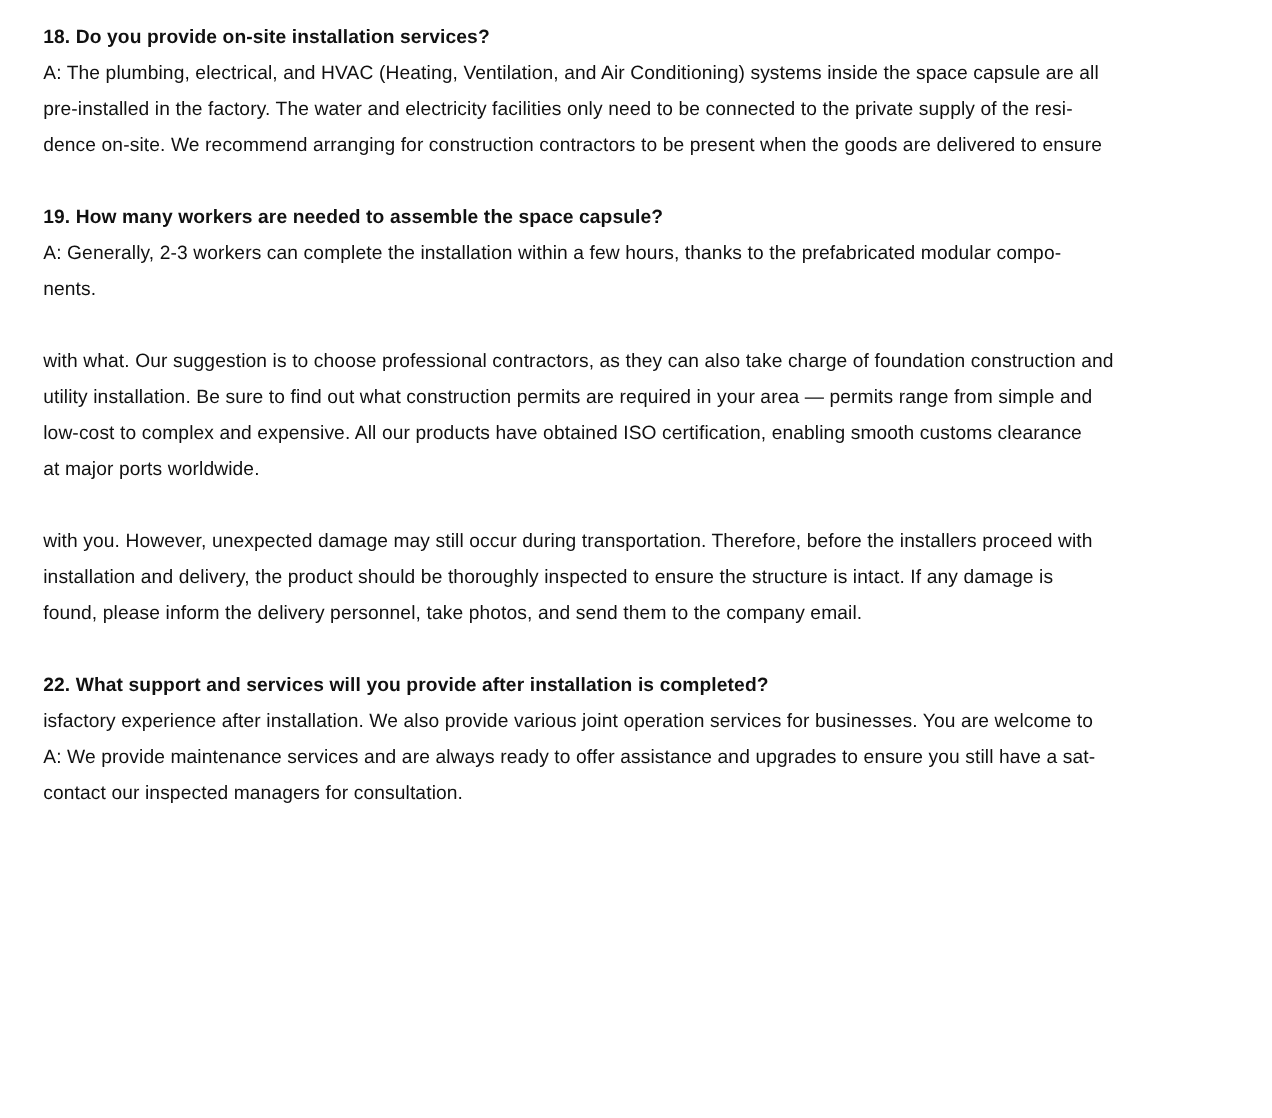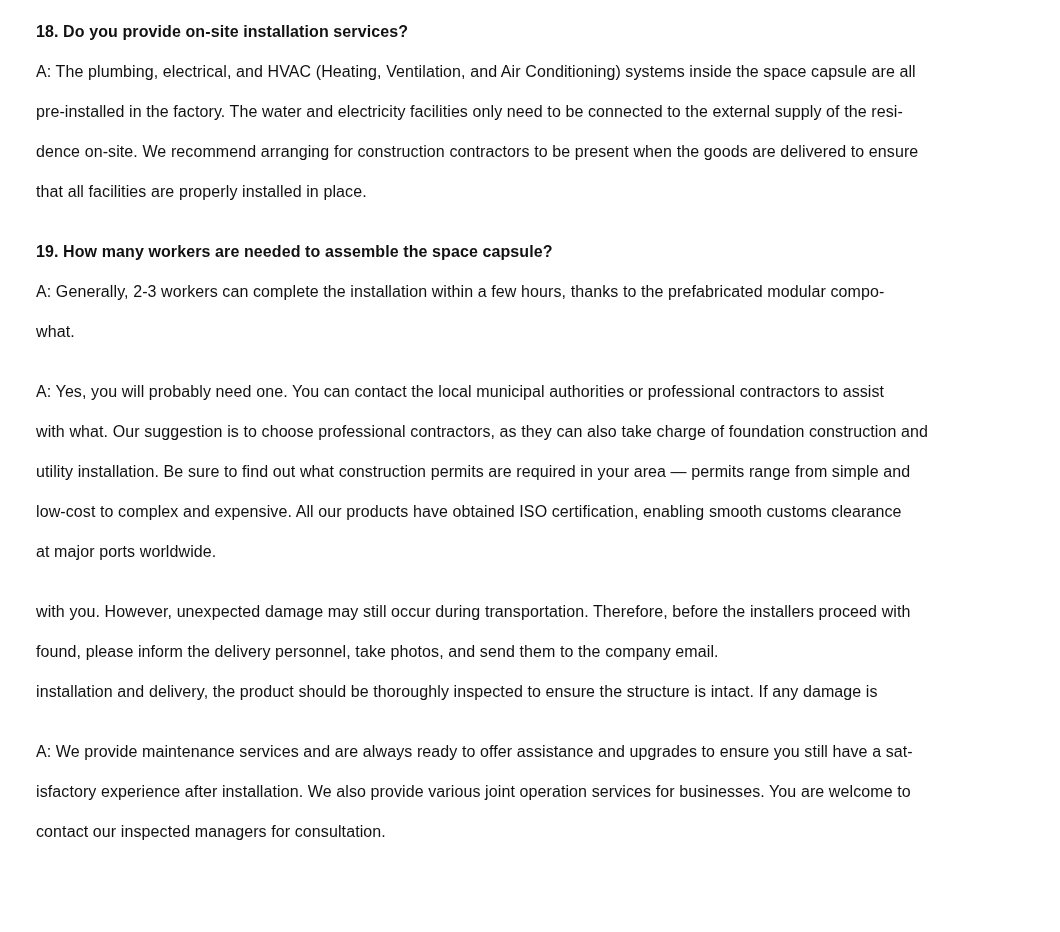--- a/index.html
+++ b/index.html
@@ -26,55 +26,53 @@
     font-weight: 700;
     line-height: 30px;
     white-space: nowrap;
     letter-spacing: 0.1px;
   }
   .faq-answer-line {
     font-weight: 400;
     line-height: 30px;
     white-space: nowrap;
     letter-spacing: 0.1px;
-    margin-top: 10px;
   }
 </style>
 </head>
 <body>
 
 <div class="page">
 
   <div class="faq-section">
     <div class="faq-question">18. Do you provide on-site installation services?</div>
     <div class="faq-answer-line">A: The plumbing, electrical, and HVAC (Heating, Ventilation, and Air Conditioning) systems inside the space capsule are all</div>
-    <div class="faq-answer-line">pre-installed in the factory. The water and electricity facilities only need to be connected to the external supply of the resi-</div>
+    <div class="faq-answer-line">pre-installed in the factory. The water and electricity facilities only need to be connected to the private supply of the resi-</div>
     <div class="faq-answer-line">dence on-site. We recommend arranging for construction contractors to be present when the goods are delivered to ensure</div>
-    <div class="faq-answer-line">that all facilities are properly installed in place.</div>
   </div>
 
   <div class="faq-section">
     <div class="faq-question">19. How many workers are needed to assemble the space capsule?</div>
     <div class="faq-answer-line">A: Generally, 2-3 workers can complete the installation within a few hours, thanks to the prefabricated modular compo-</div>
-    <div class="faq-answer-line">what.</div>
+    <div class="faq-answer-line">nents.</div>
   </div>
 
   <div class="faq-section">
-    <div class="faq-answer-line">A: Yes, you will probably need one. You can contact the local municipal authorities or professional contractors to assist</div>
     <div class="faq-answer-line">with what. Our suggestion is to choose professional contractors, as they can also take charge of foundation construction and</div>
     <div class="faq-answer-line">utility installation. Be sure to find out what construction permits are required in your area — permits range from simple and</div>
     <div class="faq-answer-line">low-cost to complex and expensive. All our products have obtained ISO certification, enabling smooth customs clearance</div>
     <div class="faq-answer-line">at major ports worldwide.</div>
   </div>
 
   <div class="faq-section">
     <div class="faq-answer-line">with you. However, unexpected damage may still occur during transportation. Therefore, before the installers proceed with</div>
+    <div class="faq-answer-line">installation and delivery, the product should be thoroughly inspected to ensure the structure is intact. If any damage is</div>
     <div class="faq-answer-line">found, please inform the delivery personnel, take photos, and send them to the company email.</div>
-    <div class="faq-answer-line">installation and delivery, the product should be thoroughly inspected to ensure the structure is intact. If any damage is</div>
   </div>
 
   <div class="faq-section">
+    <div class="faq-question">22. What support and services will you provide after installation is completed?</div>
+    <div class="faq-answer-line">isfactory experience after installation. We also provide various joint operation services for businesses. You are welcome to</div>
     <div class="faq-answer-line">A: We provide maintenance services and are always ready to offer assistance and upgrades to ensure you still have a sat-</div>
-    <div class="faq-answer-line">isfactory experience after installation. We also provide various joint operation services for businesses. You are welcome to</div>
     <div class="faq-answer-line">contact our inspected managers for consultation.</div>
   </div>
 
 </div>
 
 </body></html>

